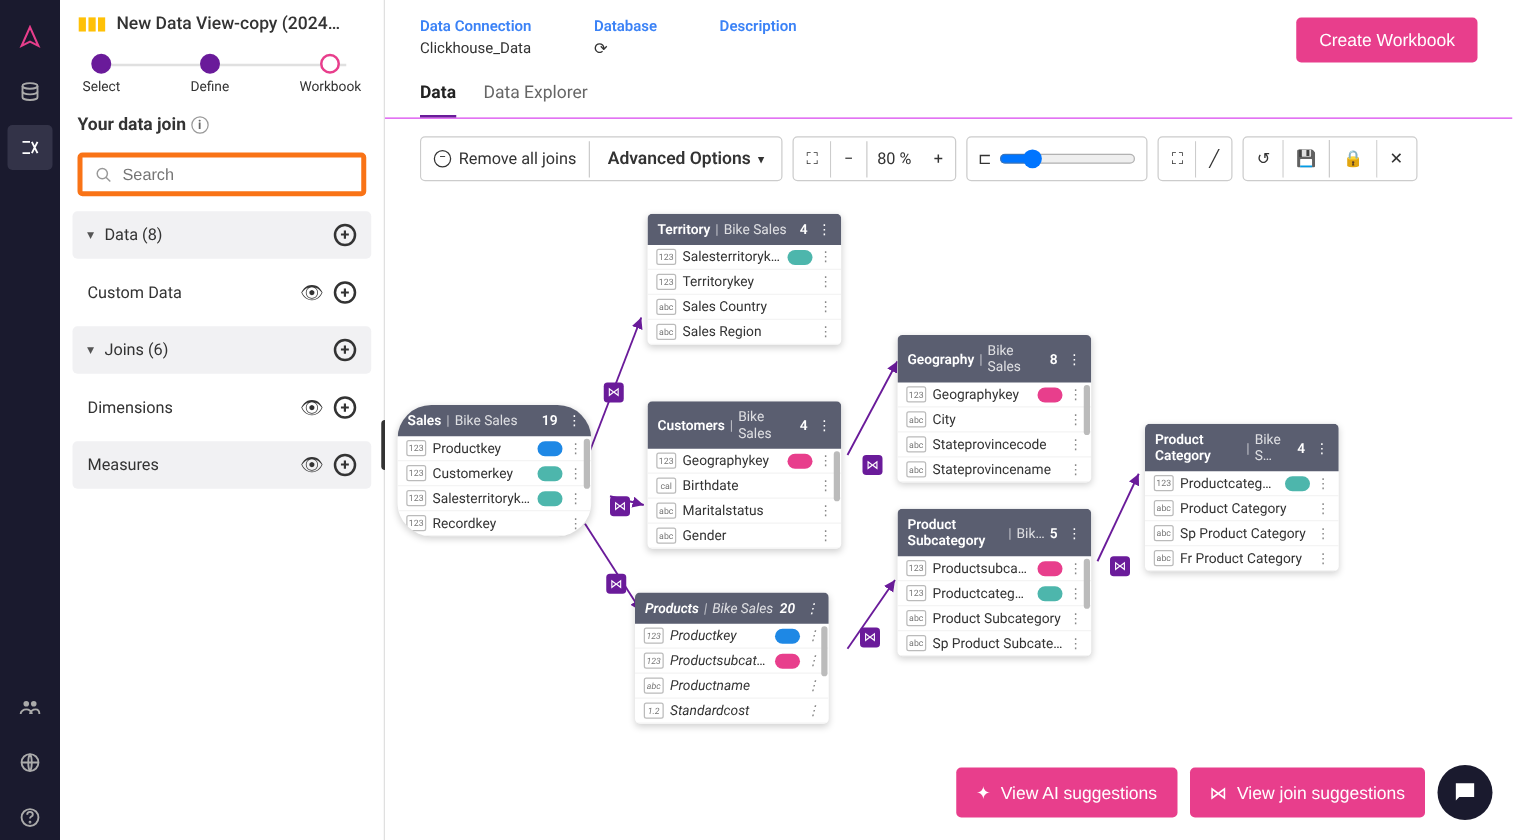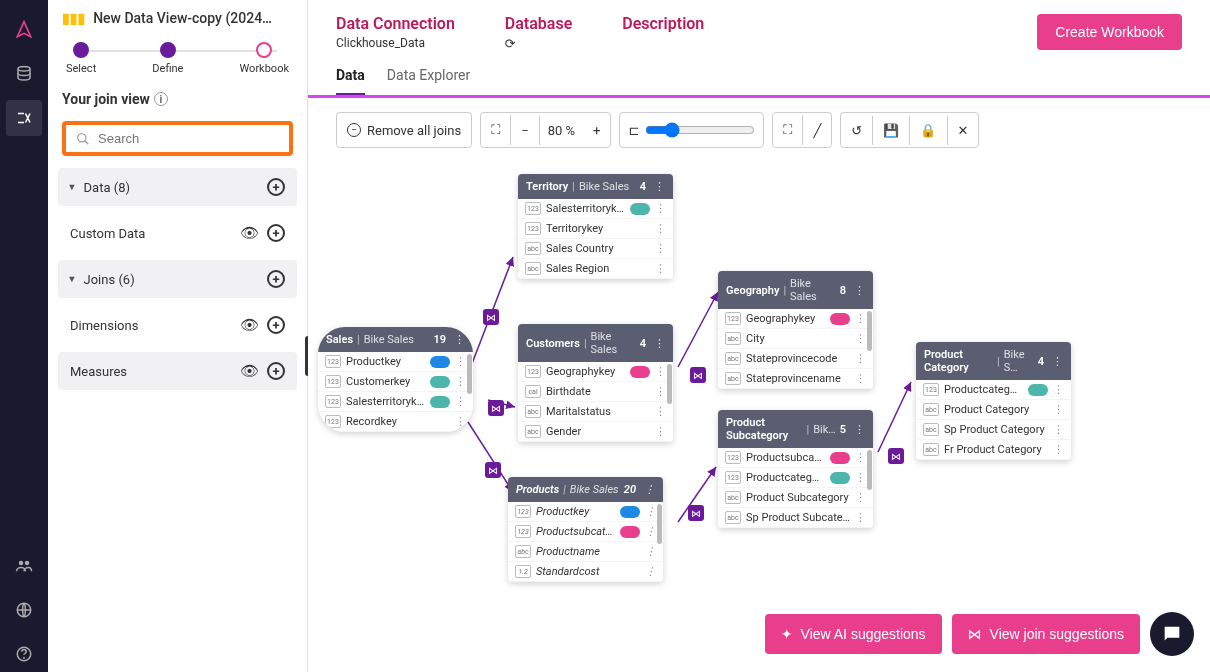--- a/index.html
+++ b/index.html
@@ -36,25 +36,25 @@
 .panel-right { display: flex; align-items: center; gap: 8px; color: #333; }
 .chev { display:inline-block; transform: rotate(90deg); font-size: 11px; color: #555; }
 .plus { width: 18px; height: 18px; border: 2px solid #333; border-radius: 50%; display: flex; align-items:center; justify-content:center; font-size:13px; font-weight:bold; line-height:1; }
 .eye { font-size: 15px; }
 .drag-handle { position: absolute; right: -4px; top: 50%; width: 6px; height: 40px; background: #333; border-radius: 3px; }
 
 
 .main { flex: 1; display: flex; flex-direction: column; position: relative; }
 .header { display: flex; align-items: flex-start; padding: 14px 28px 6px 28px; gap: 50px; }
 .header-col { display: flex; flex-direction: column; gap: 3px; }
-.header-label { font-size: 16px; font-weight: 600; color: #be185d; }
+.header-label { font-size: 12px; font-weight: 600; color: #3b82f6; }
 .header-val { font-size: 12px; color: #333; }
 .header-spacer { flex: 1; }
 .create-btn { background: #e83e8c; color: #fff; border: none; padding: 10px 18px; border-radius: 4px; font-size: 14px; font-weight: 500; cursor: pointer; }
-.tabs { display: flex; gap: 22px; padding: 0 28px; border-bottom: 3px solid #d946ef; text-align: center; }
+.tabs { display: flex; gap: 22px; padding: 0 28px; border-bottom: 1px solid #d946ef; text-align: center; }
 .tab { padding: 10px 0; font-size: 14px; color: #666; cursor: pointer; border-bottom: 2px solid transparent; }
 .tab.active { color: #222; font-weight: 700; border-bottom-color: #6a1b9a; }
 
 .toolbar { display: flex; align-items: center; gap: 8px; padding: 14px 28px; }
 .tbar-group { display: flex; align-items: center; gap: 0; border: 1px solid #ccc; border-radius: 4px; overflow: hidden; background:#fff; height:36px;}
 .tbar-btn { padding: 7px 10px; display: flex; align-items: center; gap: 6px; font-size: 13px; cursor: pointer; border-right: 1px solid #ccc; background:#fff; }
 .tbar-btn:last-child { border-right: none; }
 .zoom-val { padding: 0px 8px; font-size:13px; }
 .slider-wrap { display:flex; align-items:center; padding:0 8px; gap:6px;}
 .slider { width: 110px; }
@@ -149,21 +149,21 @@
       <div class="step">
           <div class="step-dot filled"></div>
           <div class="step-label">Define</div>
         </div>
       <div class="step">
           <div class="step-dot pink"></div>
           <div class="step-label">Workbook</div>
         </div>
     </div>
     <div class="view-label">
-      <span>Your join view</span>
+      <span>Your data join</span>
       <span class="info-icon">i</span>
     </div>
     <div class="search-box">
       <svg width="14" height="14" viewBox="0 0 24 24" fill="none" stroke="#999" stroke-width="2">
           <circle cx="10" cy="10" r="7"></circle>
           <path d="M21 21l-6-6"></path>
         </svg>
       <input placeholder="Search" style="">
     </div>
     <div class="panel-list">
@@ -235,20 +235,24 @@
     <div class="tabs">
       <div class="tab active">Data</div>
       <div class="tab">Data Explorer</div>
     </div>
 
     <div class="toolbar">
       <div class="tbar-group">
         <div class="tbar-btn">
             <span class="circ-minus">−</span>
             <span>Remove all joins</span>
+          </div>
+        <div class="tbar-btn adv-opt">
+            <span>Advanced Options</span> 
+            <span style="font-size:9px;">▾</span>
           </div>
       </div>
       <div class="tbar-group">
         <div class="tbar-btn">⛶</div>
         <div class="tbar-btn">−</div>
         <div class="zoom-val">80 %</div>
         <div class="tbar-btn">+</div>
       </div>
       <div class="tbar-group slider-wrap">
         <span>⊏</span>

